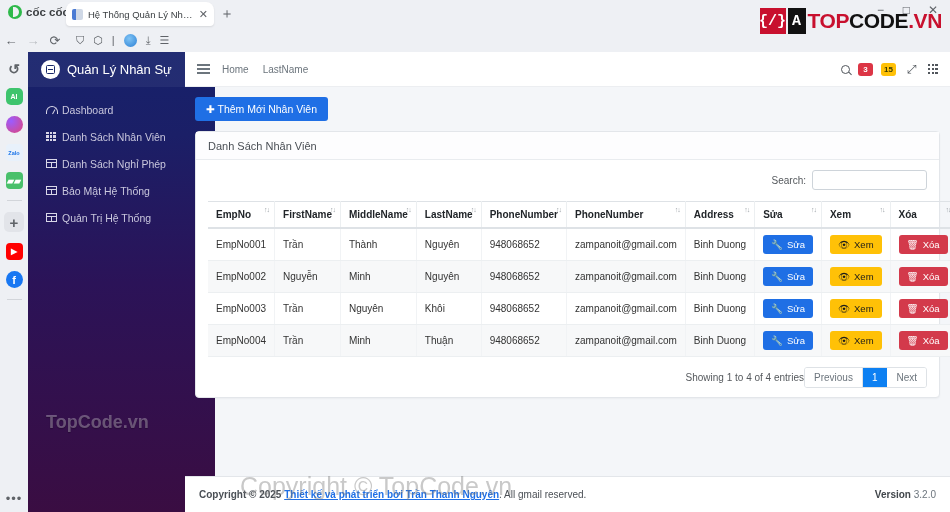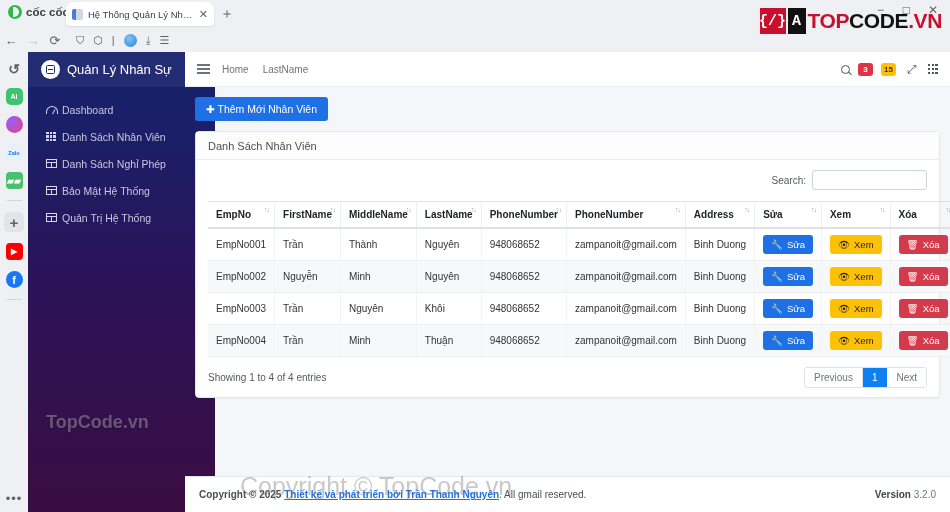--- a/index.html
+++ b/index.html
@@ -154,21 +154,21 @@
     border-right: 1px solid #f1f3f5; white-space: nowrap; }
   tbody td:last-child { border-right: none; }
   tbody tr:nth-child(even) { background: #f7f8f9; }
 
   .btn-act { border: none; border-radius: 3px; font-size: 9.5px; padding: 4px 8px; cursor: pointer;
     display: inline-flex; align-items: center; gap: 4px; font-family: inherit; white-space: nowrap; }
   .btn-edit { background: #1f6fe5; color: #fff; }
   .btn-view { background: #ffc107; color: #1b1b1b; }
   .btn-del  { background: #d33a4b; color: #fff; }
 
-  .foot-row { display: flex; align-items: center; justify-content: space-between; margin-top: 10px; }
+  .foot-row { display: flex; align-items: center; justify-content: flex-end; margin-top: 10px; }
   .showing { font-size: 10px; color: #55595d; }
   .pager { display: flex; border: 1px solid #dee2e6; border-radius: 3px; overflow: hidden; }
   .pg { font-size: 10px; padding: 4px 9px; color: #6c757d; background: #fff; cursor: pointer;
     border-right: 1px solid #dee2e6; }
   .pg:last-child { border-right: none; }
   .pg.active { background: #0d80f2; color: #fff; border-color: #0d80f2; }
 
   #wm-center { position: absolute; left: 240px; top: 472px; font-size: 25px; color: rgba(120,120,120,.40);
     white-space: nowrap; z-index: 25; pointer-events: none; }
 

